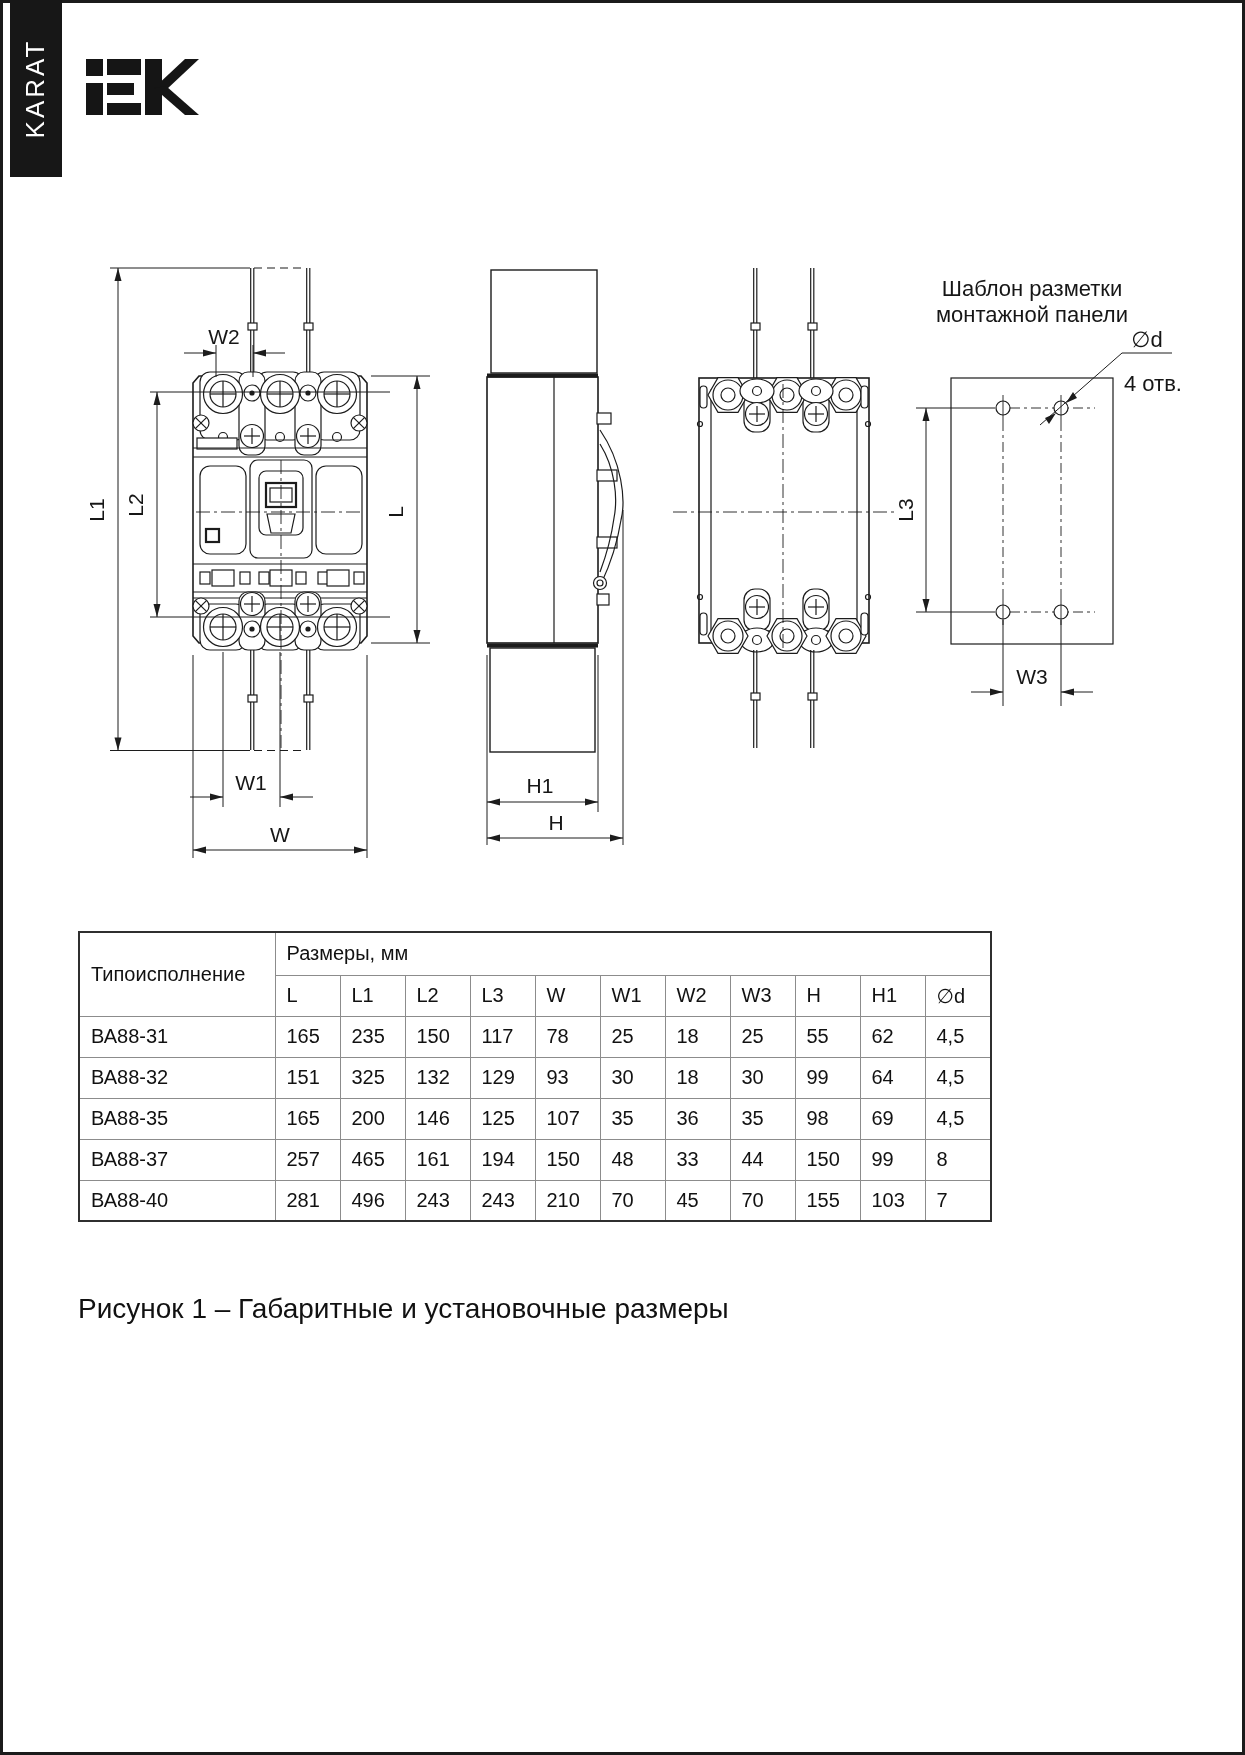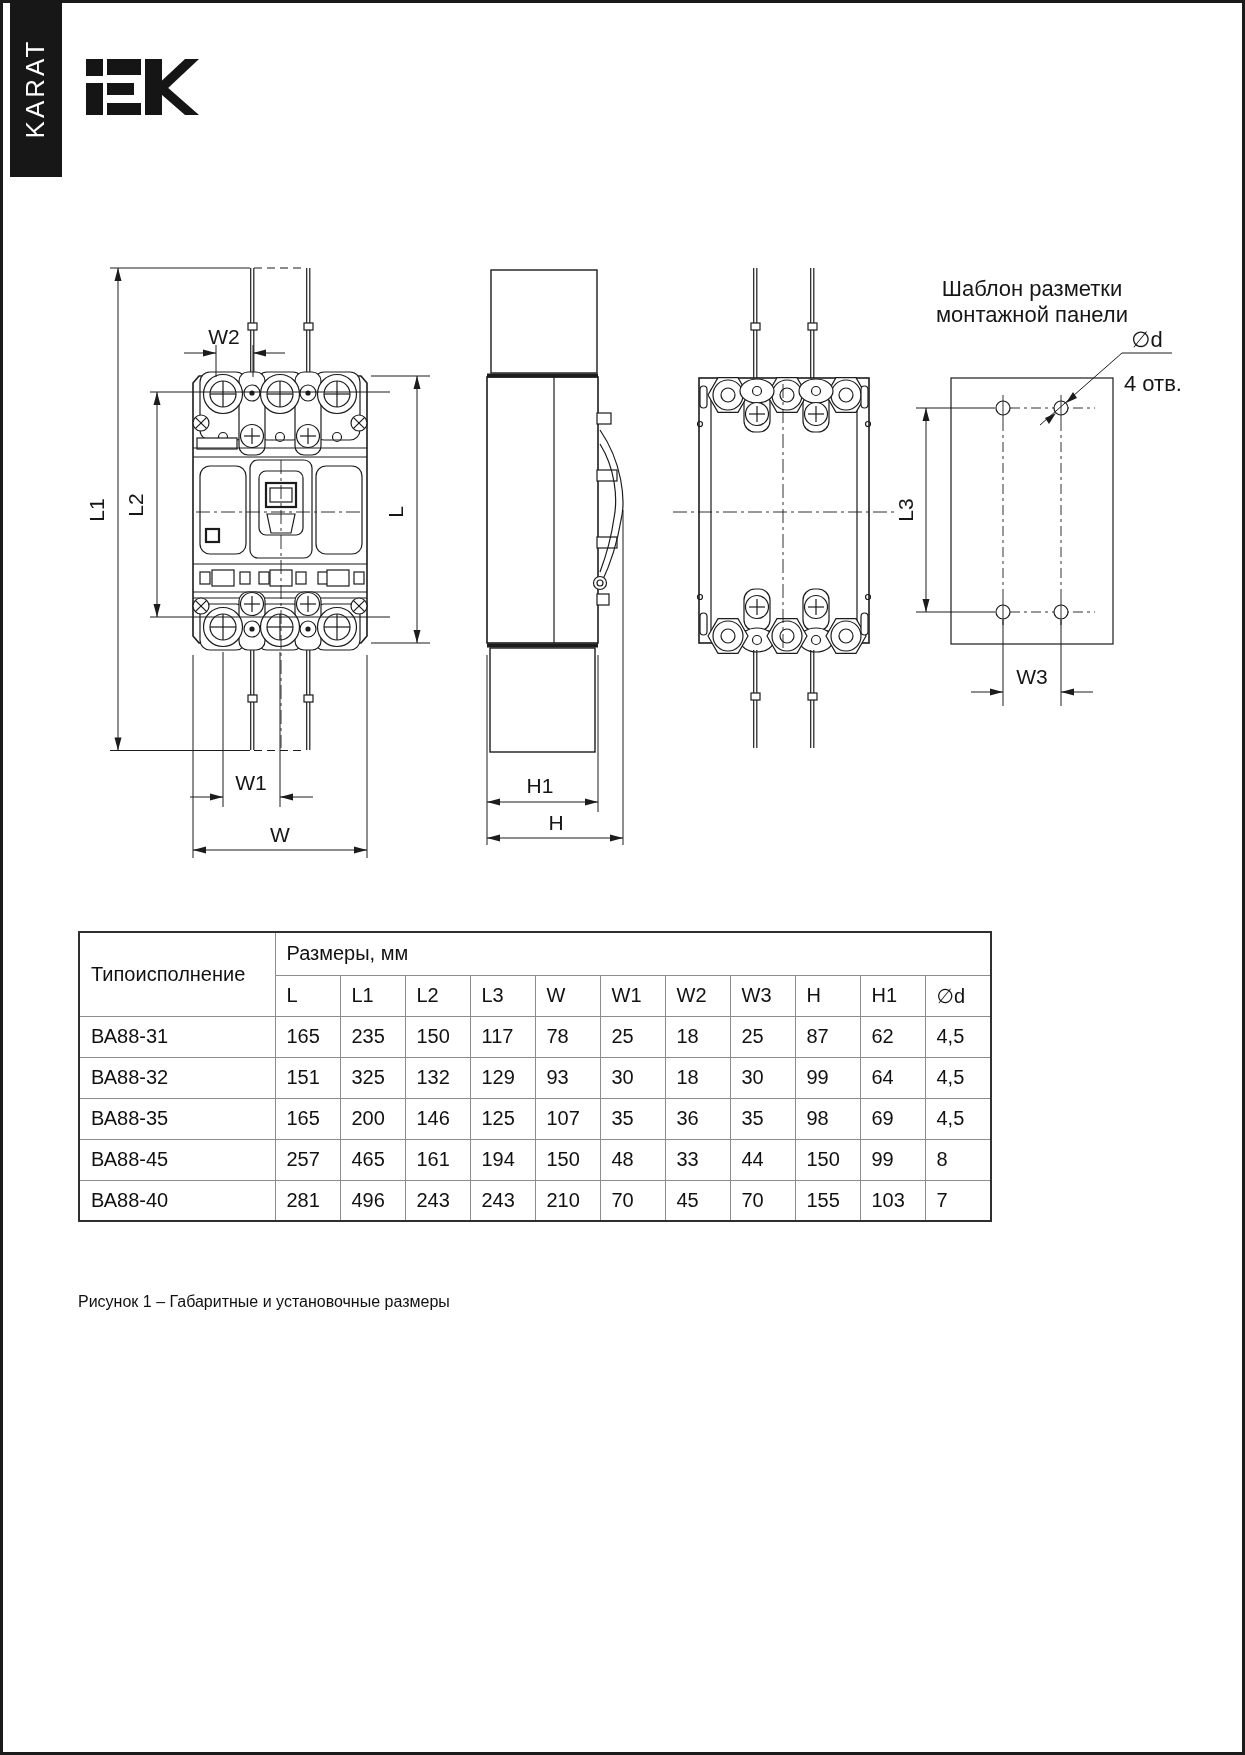--- a/index.html
+++ b/index.html
@@ -14,21 +14,21 @@
   .dim{font-family:"Liberation Sans",sans-serif;font-size:21px;fill:#161616;}
   .note{font-family:"Liberation Sans",sans-serif;font-size:22px;fill:#161616;}
   .tblwrap{position:absolute;left:78px;top:931px;}
   table{border-collapse:collapse;table-layout:fixed;width:912px;background:#fff;
         font-size:20px;color:#111;border:2px solid #2f2f2f;}
   th,td{border:1px solid #8c8c8c;font-weight:normal;text-align:left;
         padding:0 0 0 11px;vertical-align:middle;white-space:nowrap;overflow:hidden;}
   thead tr:nth-child(1){height:43px;}
   thead tr:nth-child(2){height:41px;}
   tbody tr{height:41px;}
-  .caption{position:absolute;left:78px;top:1293px;font-size:16px;color:#111;}
+  .caption{position:absolute;left:78px;top:1293px;font-size:28px;color:#111;}
 </style>
 </head>
 <body>
 
 <div class="page">
   <div class="frame"></div>
 
   <div class="karat">
     <span>KARAT</span>
   </div>
@@ -348,21 +348,21 @@
           <tr>
             <td>ВА88-31</td>
             <td>165</td>
             <td>235</td>
             <td>150</td>
             <td>117</td>
             <td>78</td>
             <td>25</td>
             <td>18</td>
             <td>25</td>
-            <td>87</td>
+            <td>55</td>
             <td>62</td>
             <td>4,5</td>
           </tr>
           <tr>
             <td>ВА88-32</td>
             <td>151</td>
             <td>325</td>
             <td>132</td>
             <td>129</td>
             <td>93</td>
@@ -381,21 +381,21 @@
             <td>125</td>
             <td>107</td>
             <td>35</td>
             <td>36</td>
             <td>35</td>
             <td>98</td>
             <td>69</td>
             <td>4,5</td>
           </tr>
           <tr>
-            <td>ВА88-45</td>
+            <td>ВА88-37</td>
             <td>257</td>
             <td>465</td>
             <td>161</td>
             <td>194</td>
             <td>150</td>
             <td>48</td>
             <td>33</td>
             <td>44</td>
             <td>150</td>
             <td>99</td>

